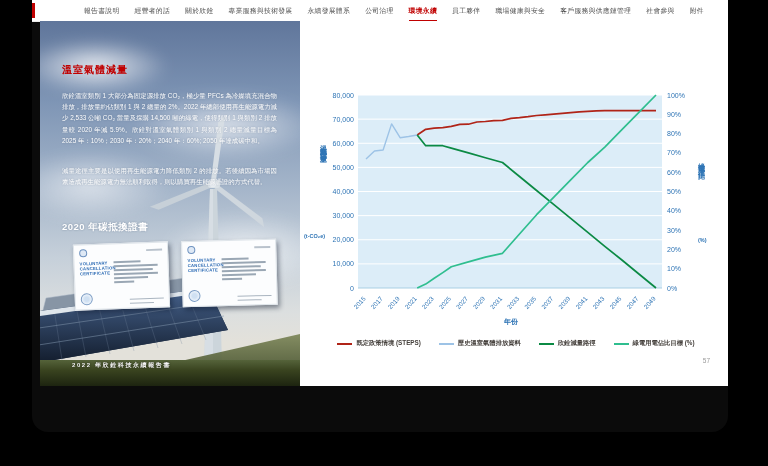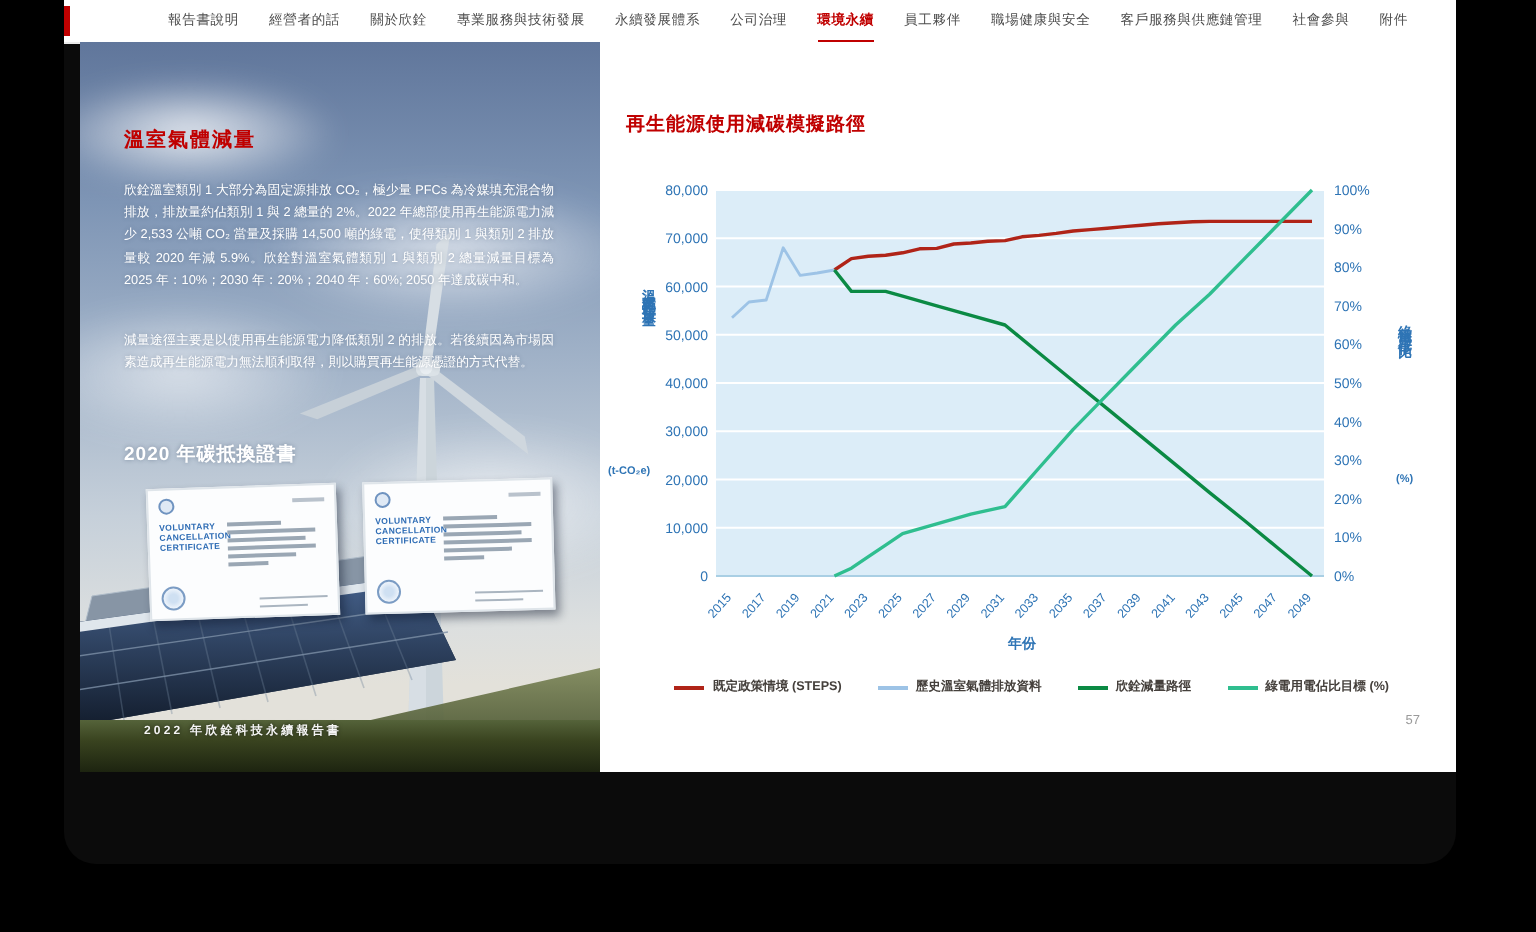--- a/index.html
+++ b/index.html
@@ -211,21 +211,20 @@
                   </div>
               </div>
             </div>
           </div>
 
           <div class="lp-caption">2022 年欣銓科技永續報告書</div>
         </div>
       </div>
 
       <div id="chart-page">
-        <div class="chart-title">再生能源使用減碳模擬路徑</div>
 
         <div id="chart-wrap">
           <svg id="chart" viewBox="0 0 428 250" width="428" height="250">
               <rect x="58" y="16" width="304" height="193" fill="#dcedf8"></rect>
               <line x1="58" x2="362" y1="209" y2="209" stroke="#a9cfe4" stroke-width="1"></line>
               <text x="54" y="211.5" text-anchor="end" font-size="7" fill="#2e74b5">0</text>
               <line x1="58" x2="362" y1="184.875" y2="184.875" stroke="#ffffff" stroke-width="1"></line>
               <text x="54" y="187.375" text-anchor="end" font-size="7" fill="#2e74b5">10,000</text>
               <line x1="58" x2="362" y1="160.75" y2="160.75" stroke="#ffffff" stroke-width="1"></line>
               <text x="54" y="163.25" text-anchor="end" font-size="7" fill="#2e74b5">20,000</text>

